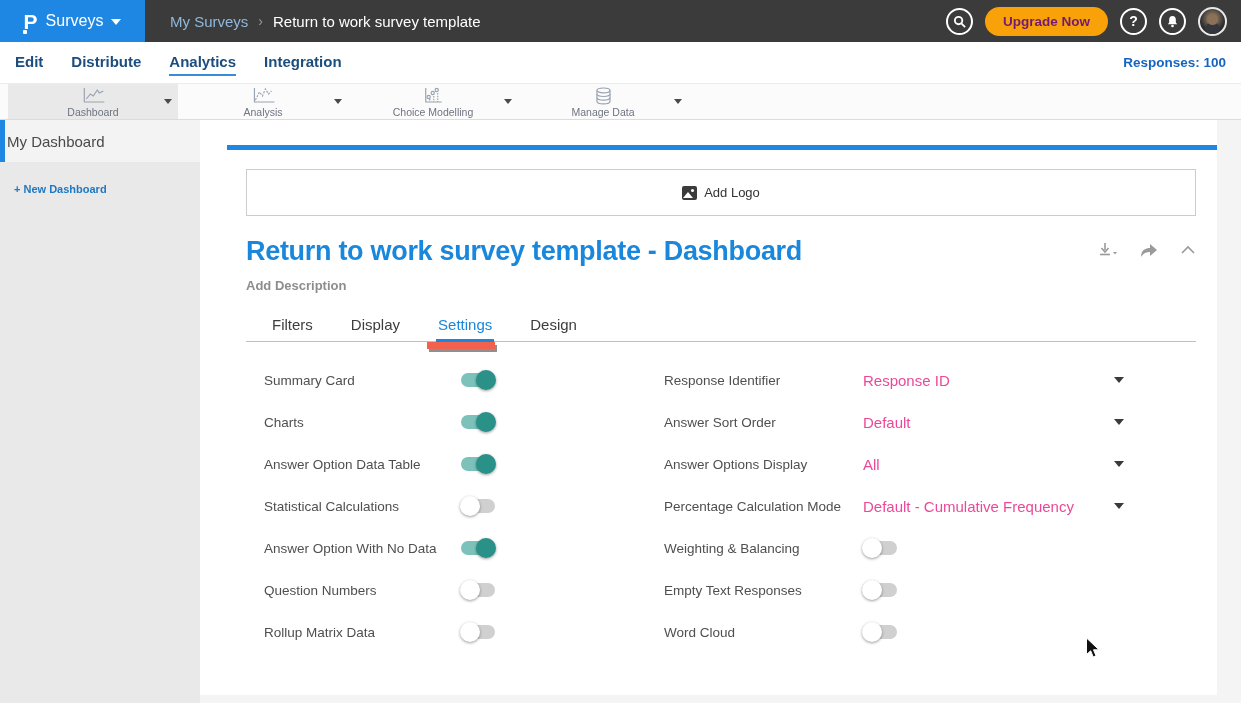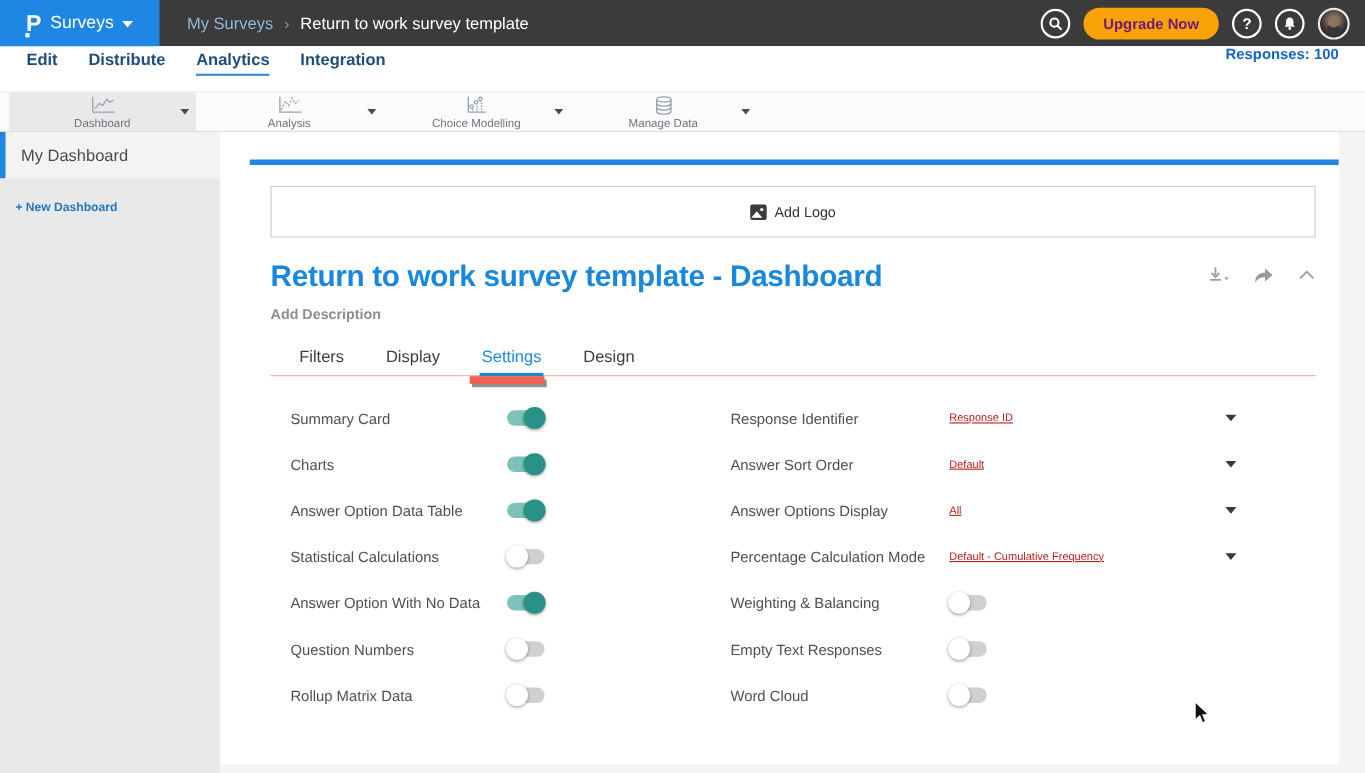--- a/index.html
+++ b/index.html
@@ -17,40 +17,40 @@
   .bc-parent { color:#8fb8dc; cursor:pointer; }
   .bc-sep { color:#9a9a9a; font-size:14px; }
   .bc-current { color:#fff; }
   .topbar-right { margin-left:auto; display:flex; align-items:center; gap:12px; padding-right:14px; }
   .circle-btn { width:27px; height:27px; border:2px solid #fff; border-radius:50%; display:flex; align-items:center; justify-content:center; color:#fff; font-size:14px; font-weight:bold; cursor:pointer; background:transparent; }
   .upgrade-btn { background:#f9a109; color:#701a75; border:none; border-radius:15px; height:29px; padding:0 18px; font-size:13.5px; font-weight:bold; cursor:pointer; font-family:inherit; }
   .avatar { width:29px; height:29px; border-radius:50%; border:2px solid #e8e8e8; background:radial-gradient(circle at 50% 38%, #7a6a58 0 26%, #2e2e30 60%, #1c1c1e 100%); overflow:hidden; position:relative; cursor:pointer; }
   .avatar::after { content:""; position:absolute; left:7px; top:5px; width:11px; height:11px; border-radius:50%; background:#8a7157; box-shadow:0 10px 0 2px #33373d; }
 
   
-  .subnav { height:41px; background:#fff; display:flex; align-items:flex-start; padding:0 24px; }
+  .subnav { height:41px; background:#fff; display:flex; align-items:center; padding:0 15px; }
   .subnav-items { display:flex; gap:28px; }
   .subnav-item { font-size:15px; font-weight:bold; color:#1b4d7e; text-decoration:none; padding:4px 0; cursor:pointer; }
   .subnav-item.active { border-bottom:2px solid #3a8bd8; }
   .responses { margin-left:auto; color:#1565c0; font-size:13.5px; font-weight:bold; }
 
   
   .toolbar { height:37px; background:#fbfbfb; border-top:1px solid #ececec; border-bottom:1px solid #dcdcdc; display:flex; padding-left:8px; }
   .tool-group { width:170px; position:relative; cursor:pointer; }
   .tool-group.active { background:#e9e9e9; }
   .tool-center { position:absolute; left:50%; transform:translateX(-50%); top:3px; text-align:center; }
   .tool-icon { height:18px; display:flex; justify-content:center; }
   .tool-icon svg { stroke:#9aa3b2; fill:none; stroke-width:1.2; }
   .tool-label { font-size:10.5px; color:#6e7480; margin-top:1px; white-space:nowrap; }
   .tool-caret { position:absolute; right:6px; top:15px; width:0; height:0; border-left:4px solid transparent; border-right:4px solid transparent; border-top:5px solid #4a4a4a; }
 
   
   .workspace { display:flex; height:583px; background:#f4f4f4; }
   .sidebar { width:200px; background:#e9e9e9; flex:none; }
-  .sb-item { height:42px; background:#f3f3f3; border-left:5px solid #1e87e4; display:flex; align-items:center; padding-left:14px; font-size:15px; color:#4a4a4a; cursor:pointer; }
+  .sb-item { height:42px; background:#f3f3f3; border-left:5px solid #1e87e4; display:flex; align-items:center; padding-left:2px; font-size:15px; color:#4a4a4a; cursor:pointer; }
   .sb-new { margin:21px 0 0 14px; font-size:11px; font-weight:bold; color:#1f78c0; cursor:pointer; }
   .main { flex:1; background:#fff; margin:0 24px 8px 0; position:relative; }
 
   .blue-bar { height:5px; background:#1e87e4; margin:25px 0 0 27px; }
   .content { padding:0 21px 0 46px; }
 
   .add-logo-box { margin-top:19px; height:47px; border:1px solid #ccc; display:flex; align-items:center; justify-content:center; gap:7px; cursor:pointer; background:#fff; }
   .add-logo-icon { width:15px; height:14px; background:#3b3b3b; border-radius:2px; position:relative; overflow:hidden; }
   .add-logo-icon::after { content:""; position:absolute; left:1px; bottom:2px; width:0; height:0; border-left:5px solid transparent; border-right:5px solid transparent; border-bottom:6px solid #fff; }
   .add-logo-icon::before { content:""; position:absolute; right:3px; top:3px; width:3px; height:3px; border-radius:50%; background:#fff; }
@@ -67,21 +67,21 @@
   .tab { font-size:15px; color:#3d3d3d; padding:6px 2px 9px; cursor:pointer; position:relative; margin-bottom:-1px; }
   .tab.active { color:#1887dc; border-bottom:3px solid #1887dc; padding-bottom:6px; }
   .annotation-marker { position:absolute; left:-9px; top:calc(100% + 3px); width:68px; height:7px; background:#f2604e; box-shadow:2px 3px 0 #8f8f8f; }
 
   .settings { display:flex; margin-top:17px; padding-bottom:20px; }
   .col-left { width:418px; padding-left:18px; flex:none; }
   .col-right { width:460px; flex:none; }
   .s-row { height:42px; display:flex; align-items:center; }
   .l-label { width:197px; font-size:13.5px; color:#4f4f4f; flex:none; }
   .r-label { width:199px; font-size:13.5px; color:#4f4f4f; flex:none; }
-  .r-value { font-size:10px; color:#b91c1c;text-decoration:underline; }
+  .r-value { font-size:15px; color:#ec4899; }
   .dd-caret { margin-left:auto; width:0; height:0; border-left:5px solid transparent; border-right:5px solid transparent; border-top:6px solid #3a3a3a; cursor:pointer; }
 
   .toggle { width:34px; height:14px; border-radius:7px; position:relative; cursor:pointer; }
   .toggle[data-state="on"] { background:#7cc2bb; }
   .toggle[data-state="off"] { background:#d0d0d0; }
   .toggle::after { content:""; position:absolute; top:-3px; width:20px; height:20px; border-radius:50%; box-shadow:0 1px 3px rgba(0,0,0,.4); }
   .toggle[data-state="on"]::after { right:-1px; background:#2a9188; }
   .toggle[data-state="off"]::after { left:-1px; background:#fff; }
 
   .cursor { position:absolute; left:1085px; top:637px; pointer-events:none; z-index:99; }

